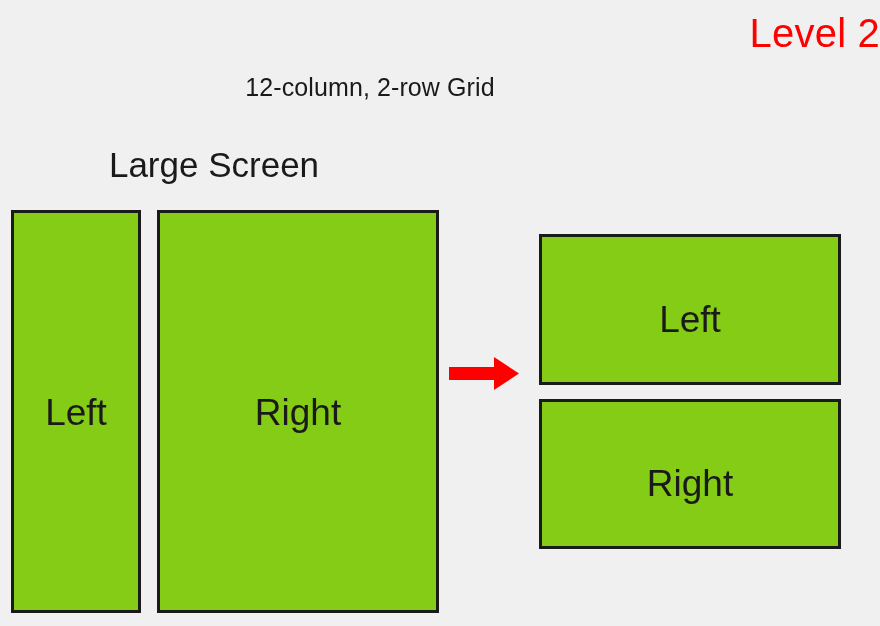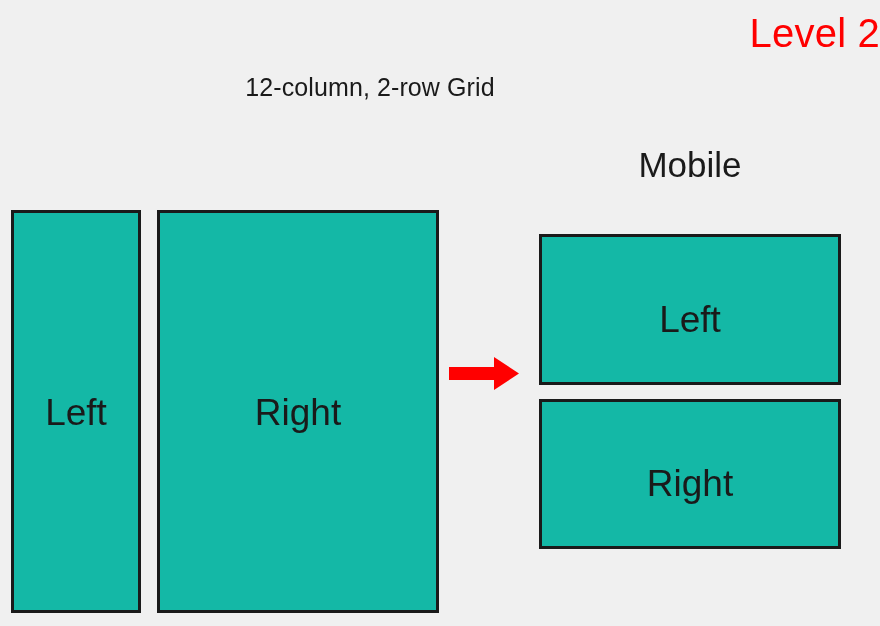--- a/index.html
+++ b/index.html
@@ -64,21 +64,21 @@
   }
   #heading-mobile {
     left: 540px;
     top: 143px;
     width: 300px;
   }
 
   
   .box {
     position: absolute;
-    background: #14b8a6;
+    background: #84cc16;
     border: 3px solid #1a1a1a;
     box-sizing: border-box;
     display: flex;
     align-items: center;
     justify-content: center;
   }
   .box-label {
     font-size: 37px;
     line-height: 44px;
     font-weight: 400;
@@ -141,22 +141,22 @@
 </style>
 </head>
 <body>
 
 <div id="canvas">
 
   <div class="title">Level 2</div>
 
   <div class="subtitle">12-column, 2-row Grid</div>
 
+  <div class="section-heading" id="heading-large">Large Screen</div>
 
-  <div class="section-heading" id="heading-mobile">Mobile</div>
 
   <div class="box" id="box-large-left">
     <span class="box-label">Left</span>
   </div>
 
   <div class="box" id="box-large-right">
     <span class="box-label">Right</span>
   </div>
 
   <svg id="arrow" viewBox="0 0 70 33" xmlns="http://www.w3.org/2000/svg">

